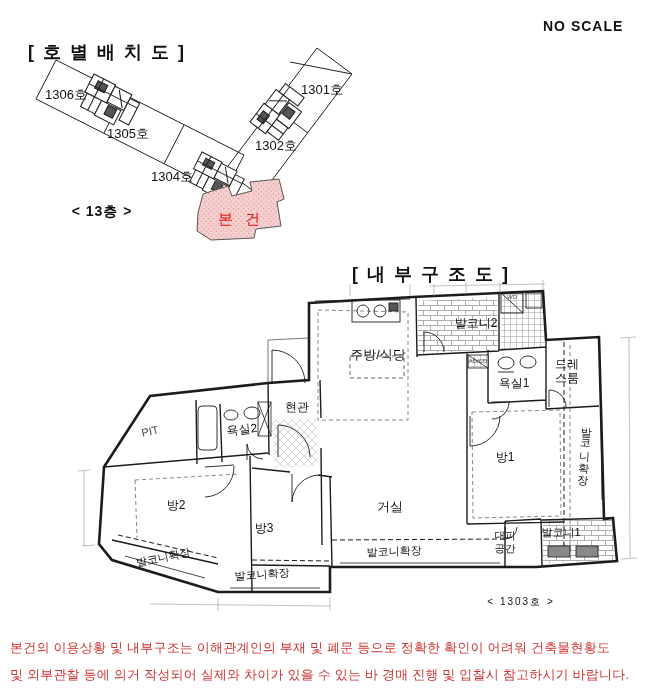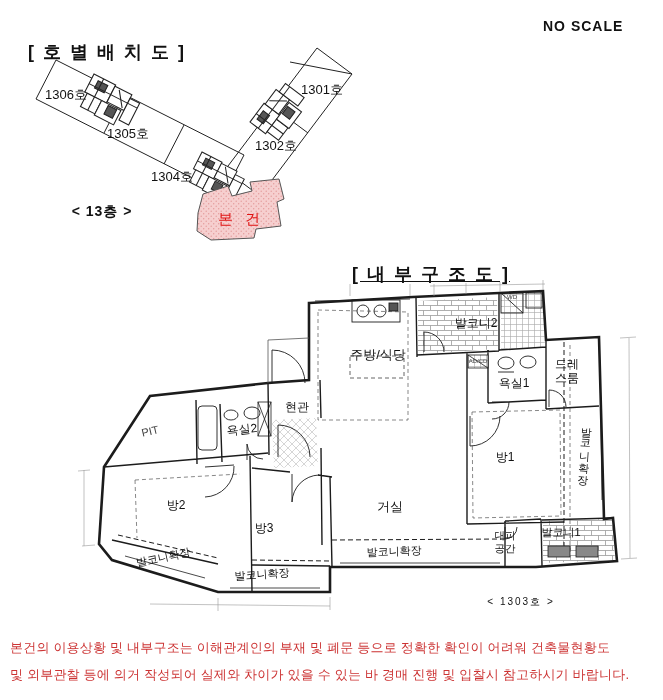--- a/index.html
+++ b/index.html
@@ -179,21 +179,21 @@
   <div class="anchor noscale" style="left:543px;top:18px;">NO SCALE</div>
 
   <div class="lbl unit" style="left:66px;top:95px;">1306호</div>
   <div class="lbl unit" style="left:128px;top:134px;">1305호</div>
   <div class="lbl unit" style="left:172px;top:177px;">1304호</div>
   <div class="lbl unit" style="left:276px;top:146px;">1302호</div>
   <div class="lbl unit" style="left:322px;top:90px;">1301호</div>
   <div class="lbl subject" style="left:241px;top:219px;">본 건</div>
   <div class="lbl floor13" style="left:102px;top:212px;">&lt; 13층 &gt;</div>
 
-  <div class="anchor title" style="left:352px;top:236px;text-decoration:underline;">[ 내 부 구 조 도 ]</div>
+  <div class="anchor title" style="left:352px;top:236px;">[ 내 부 구 조 도 ]</div>
 
   <div class="lbl room-lg" style="left:378px;top:343px;">주방/식당</div>
   <div class="lbl room" style="left:476px;top:324px;">발코니2</div>
   <div class="lbl room" style="left:514px;top:384px;">욕실1</div>
   <div class="lbl room wrap2" style="left:567px;top:371px;width:30px;">드레스룸</div>
   <div class="lbl room" style="left:505px;top:458px;">방1</div>
   <div class="lbl room-lg" style="left:390px;top:495px;">거실</div>
   <div class="lbl room" style="left:297px;top:408px;">현관</div>
   <div class="lbl room" style="left:242px;top:430px;transform:translate(-50%,-50%) rotate(-6deg);">욕실2</div>
   <div class="lbl room-sm" style="left:150px;top:431px;transform:translate(-50%,-50%) rotate(-13deg);color:#444;">PIT</div>

